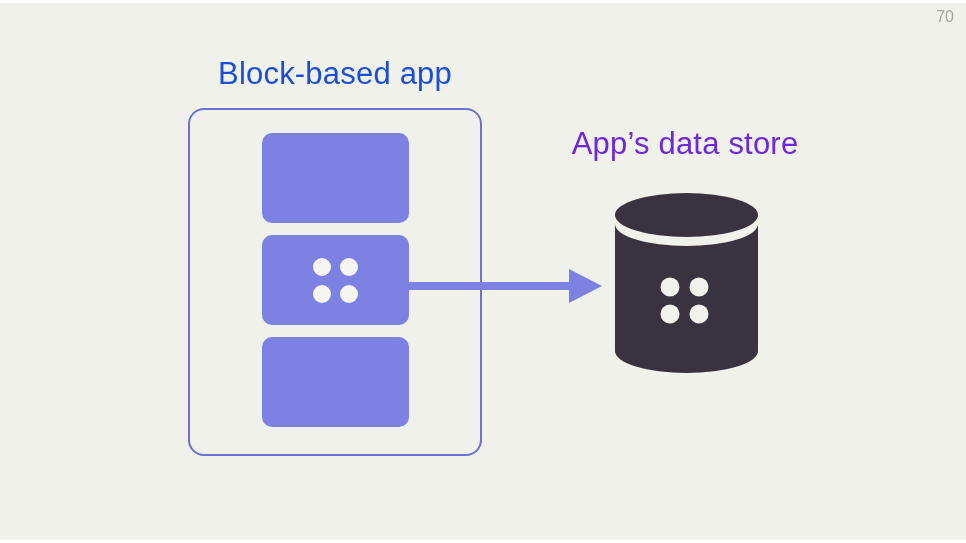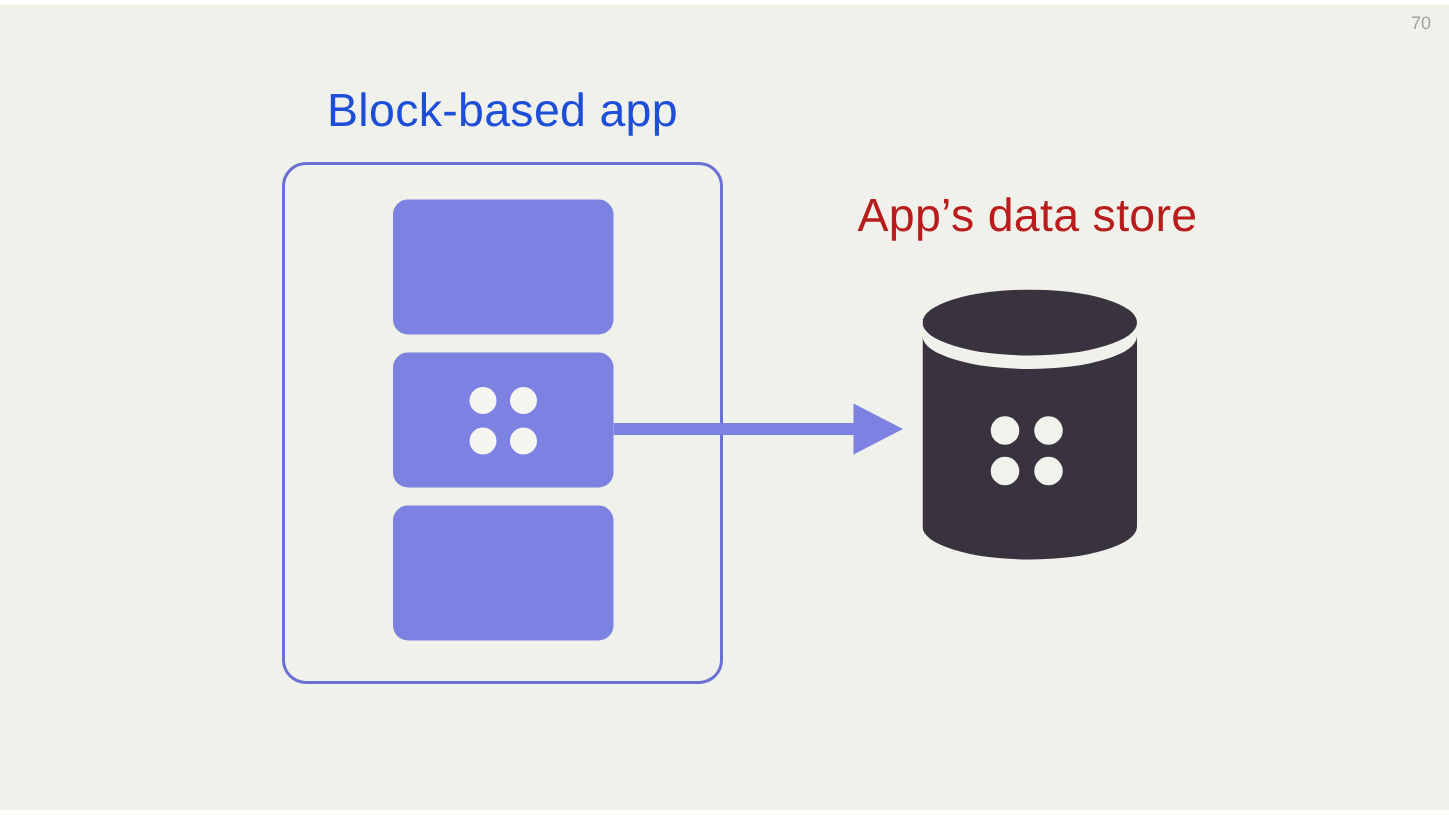--- a/index.html
+++ b/index.html
@@ -21,21 +21,21 @@
     height: 3px;
     background: #ffffff;
   }
   .edge-strip.top { top: 0; }
   .edge-strip.bottom { bottom: 0; }
 
   .page-number {
     position: absolute;
     top: 8px;
     right: 12px;
-    font-size: 12px;
+    font-size: 16px;
     color: #a5a5a0;
   }
 
   
   .app-title {
     position: absolute;
     left: 188px;
     top: 56px;
     width: 294px;
     text-align: center;
@@ -105,21 +105,21 @@
 
   
   .store-title {
     position: absolute;
     left: 535px;
     top: 126px;
     width: 300px;
     text-align: center;
     font-size: 31px;
     font-weight: 500;
-    color: #b91c1c;
+    color: #6d28d9;
     letter-spacing: 0.2px;
     white-space: nowrap;
   }
   .database-icon {
     position: absolute;
     left: 615px;
     top: 193px;
   }
 </style>
 </head>

